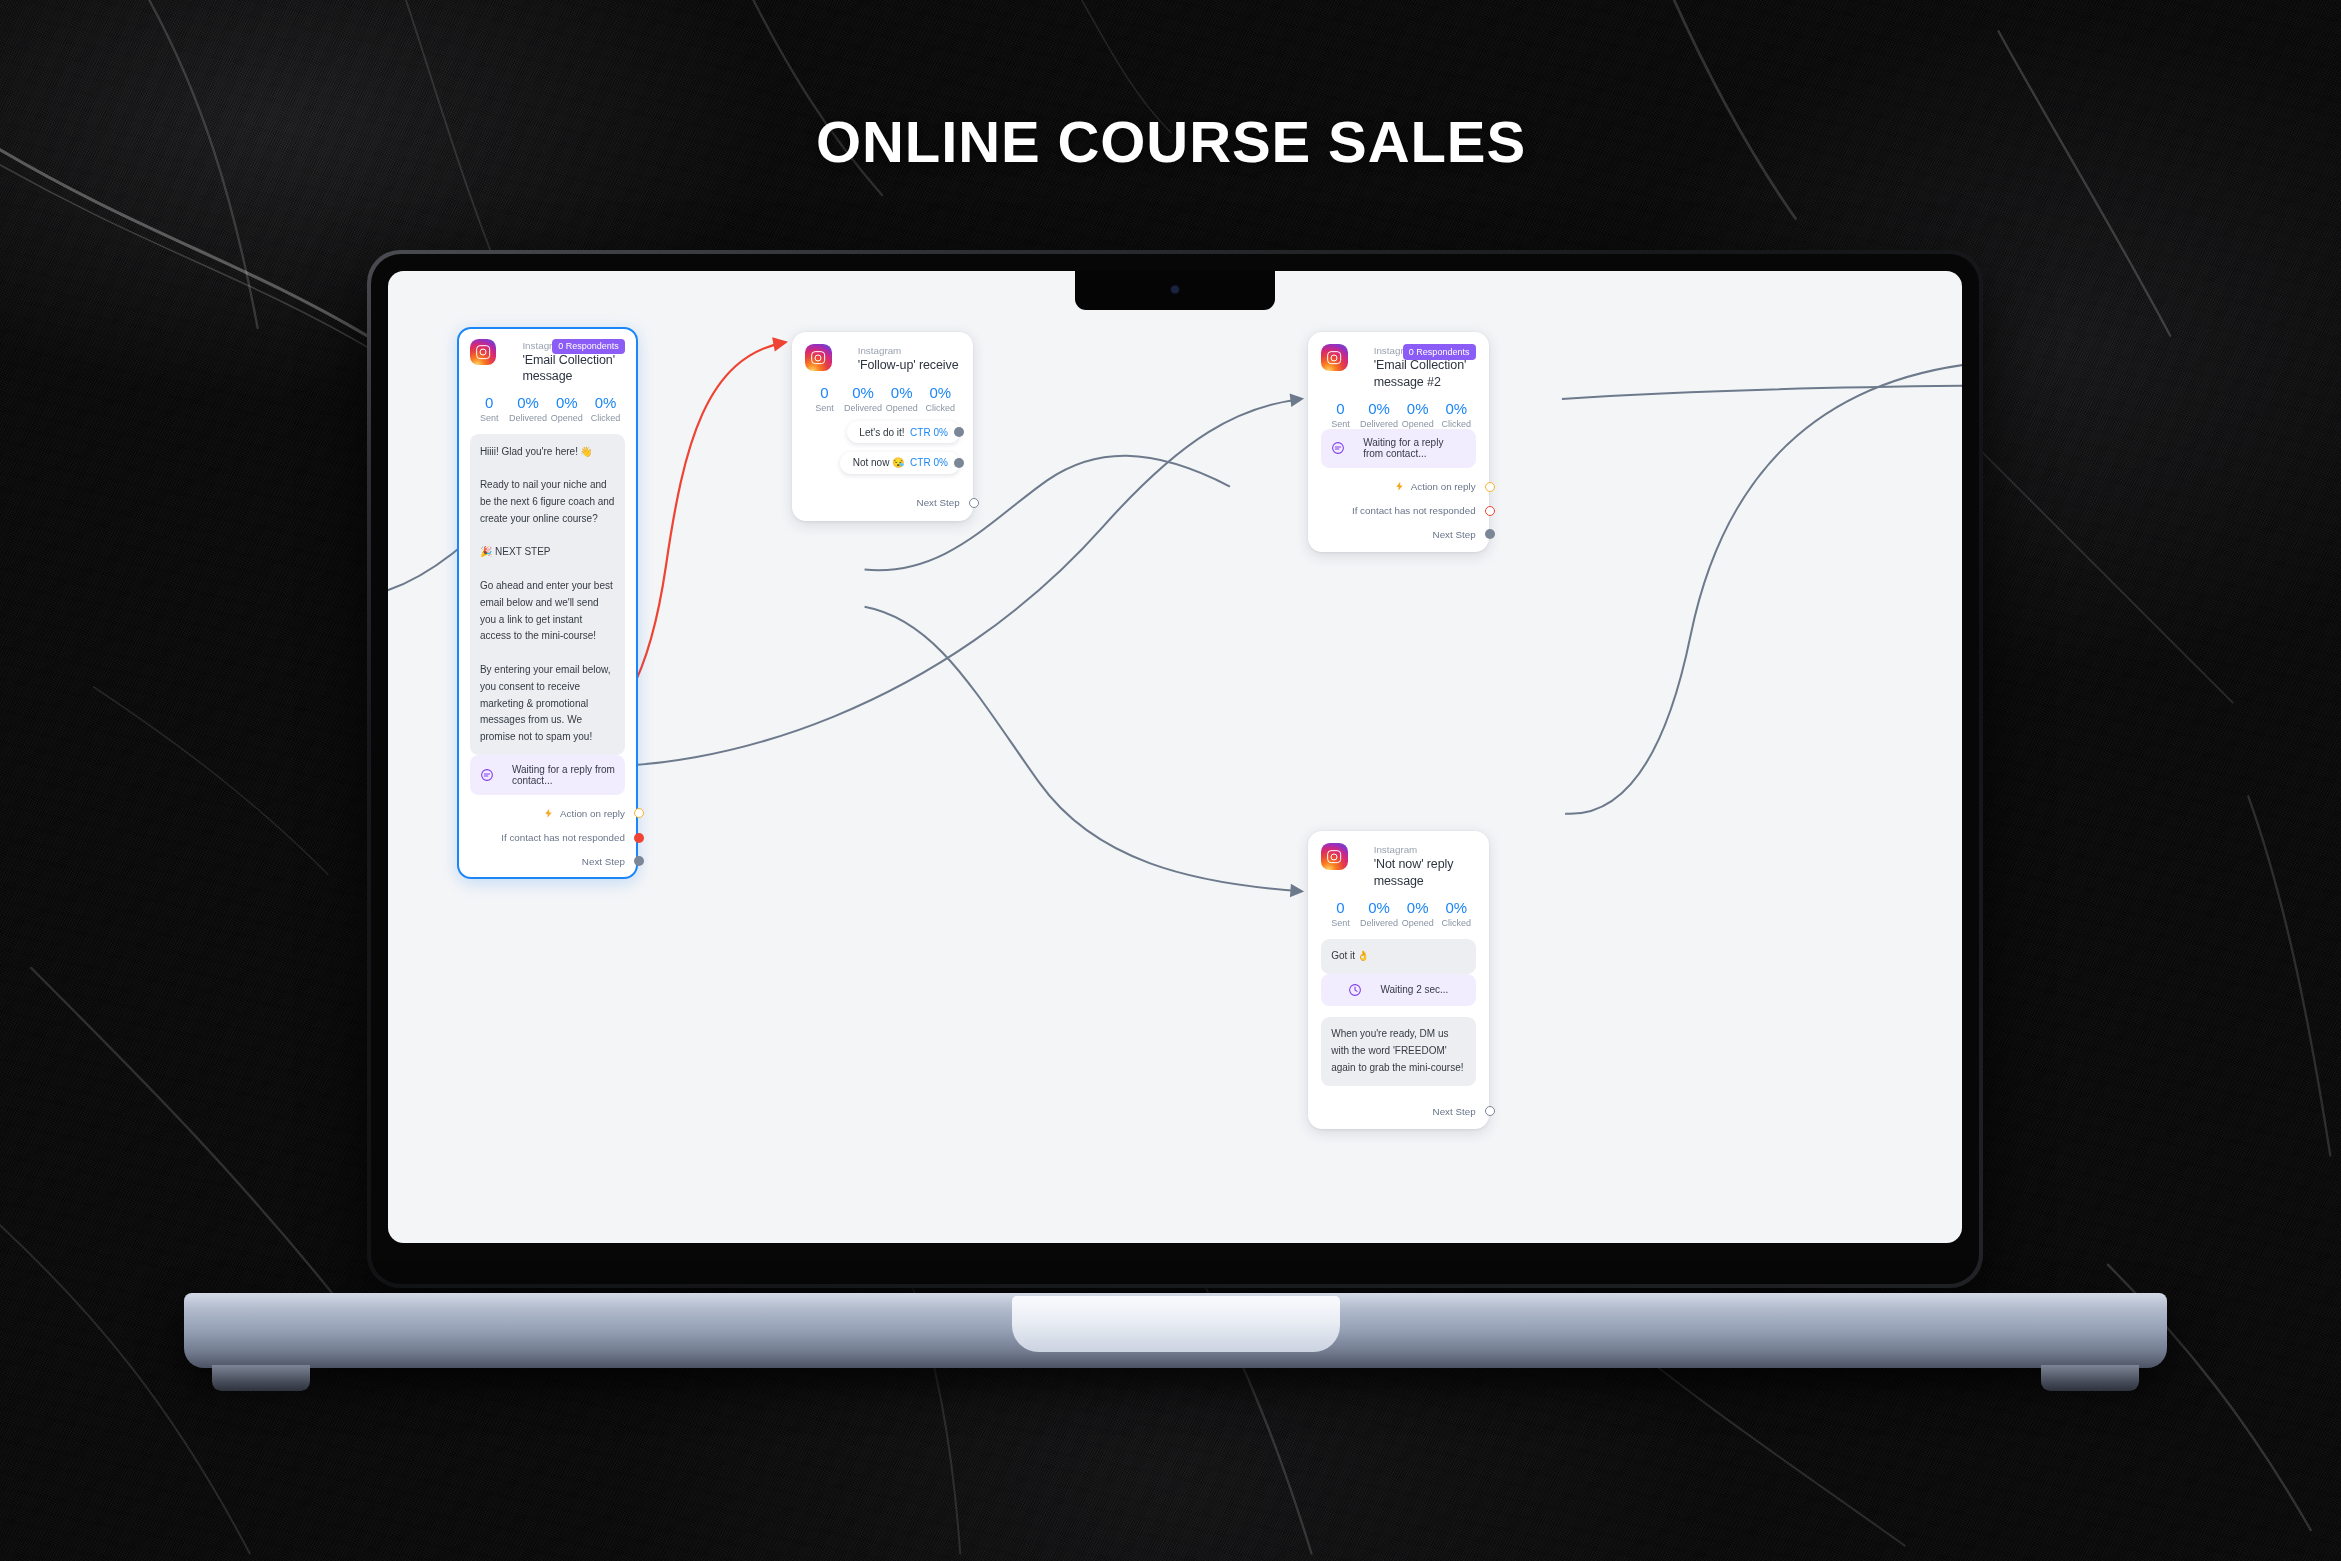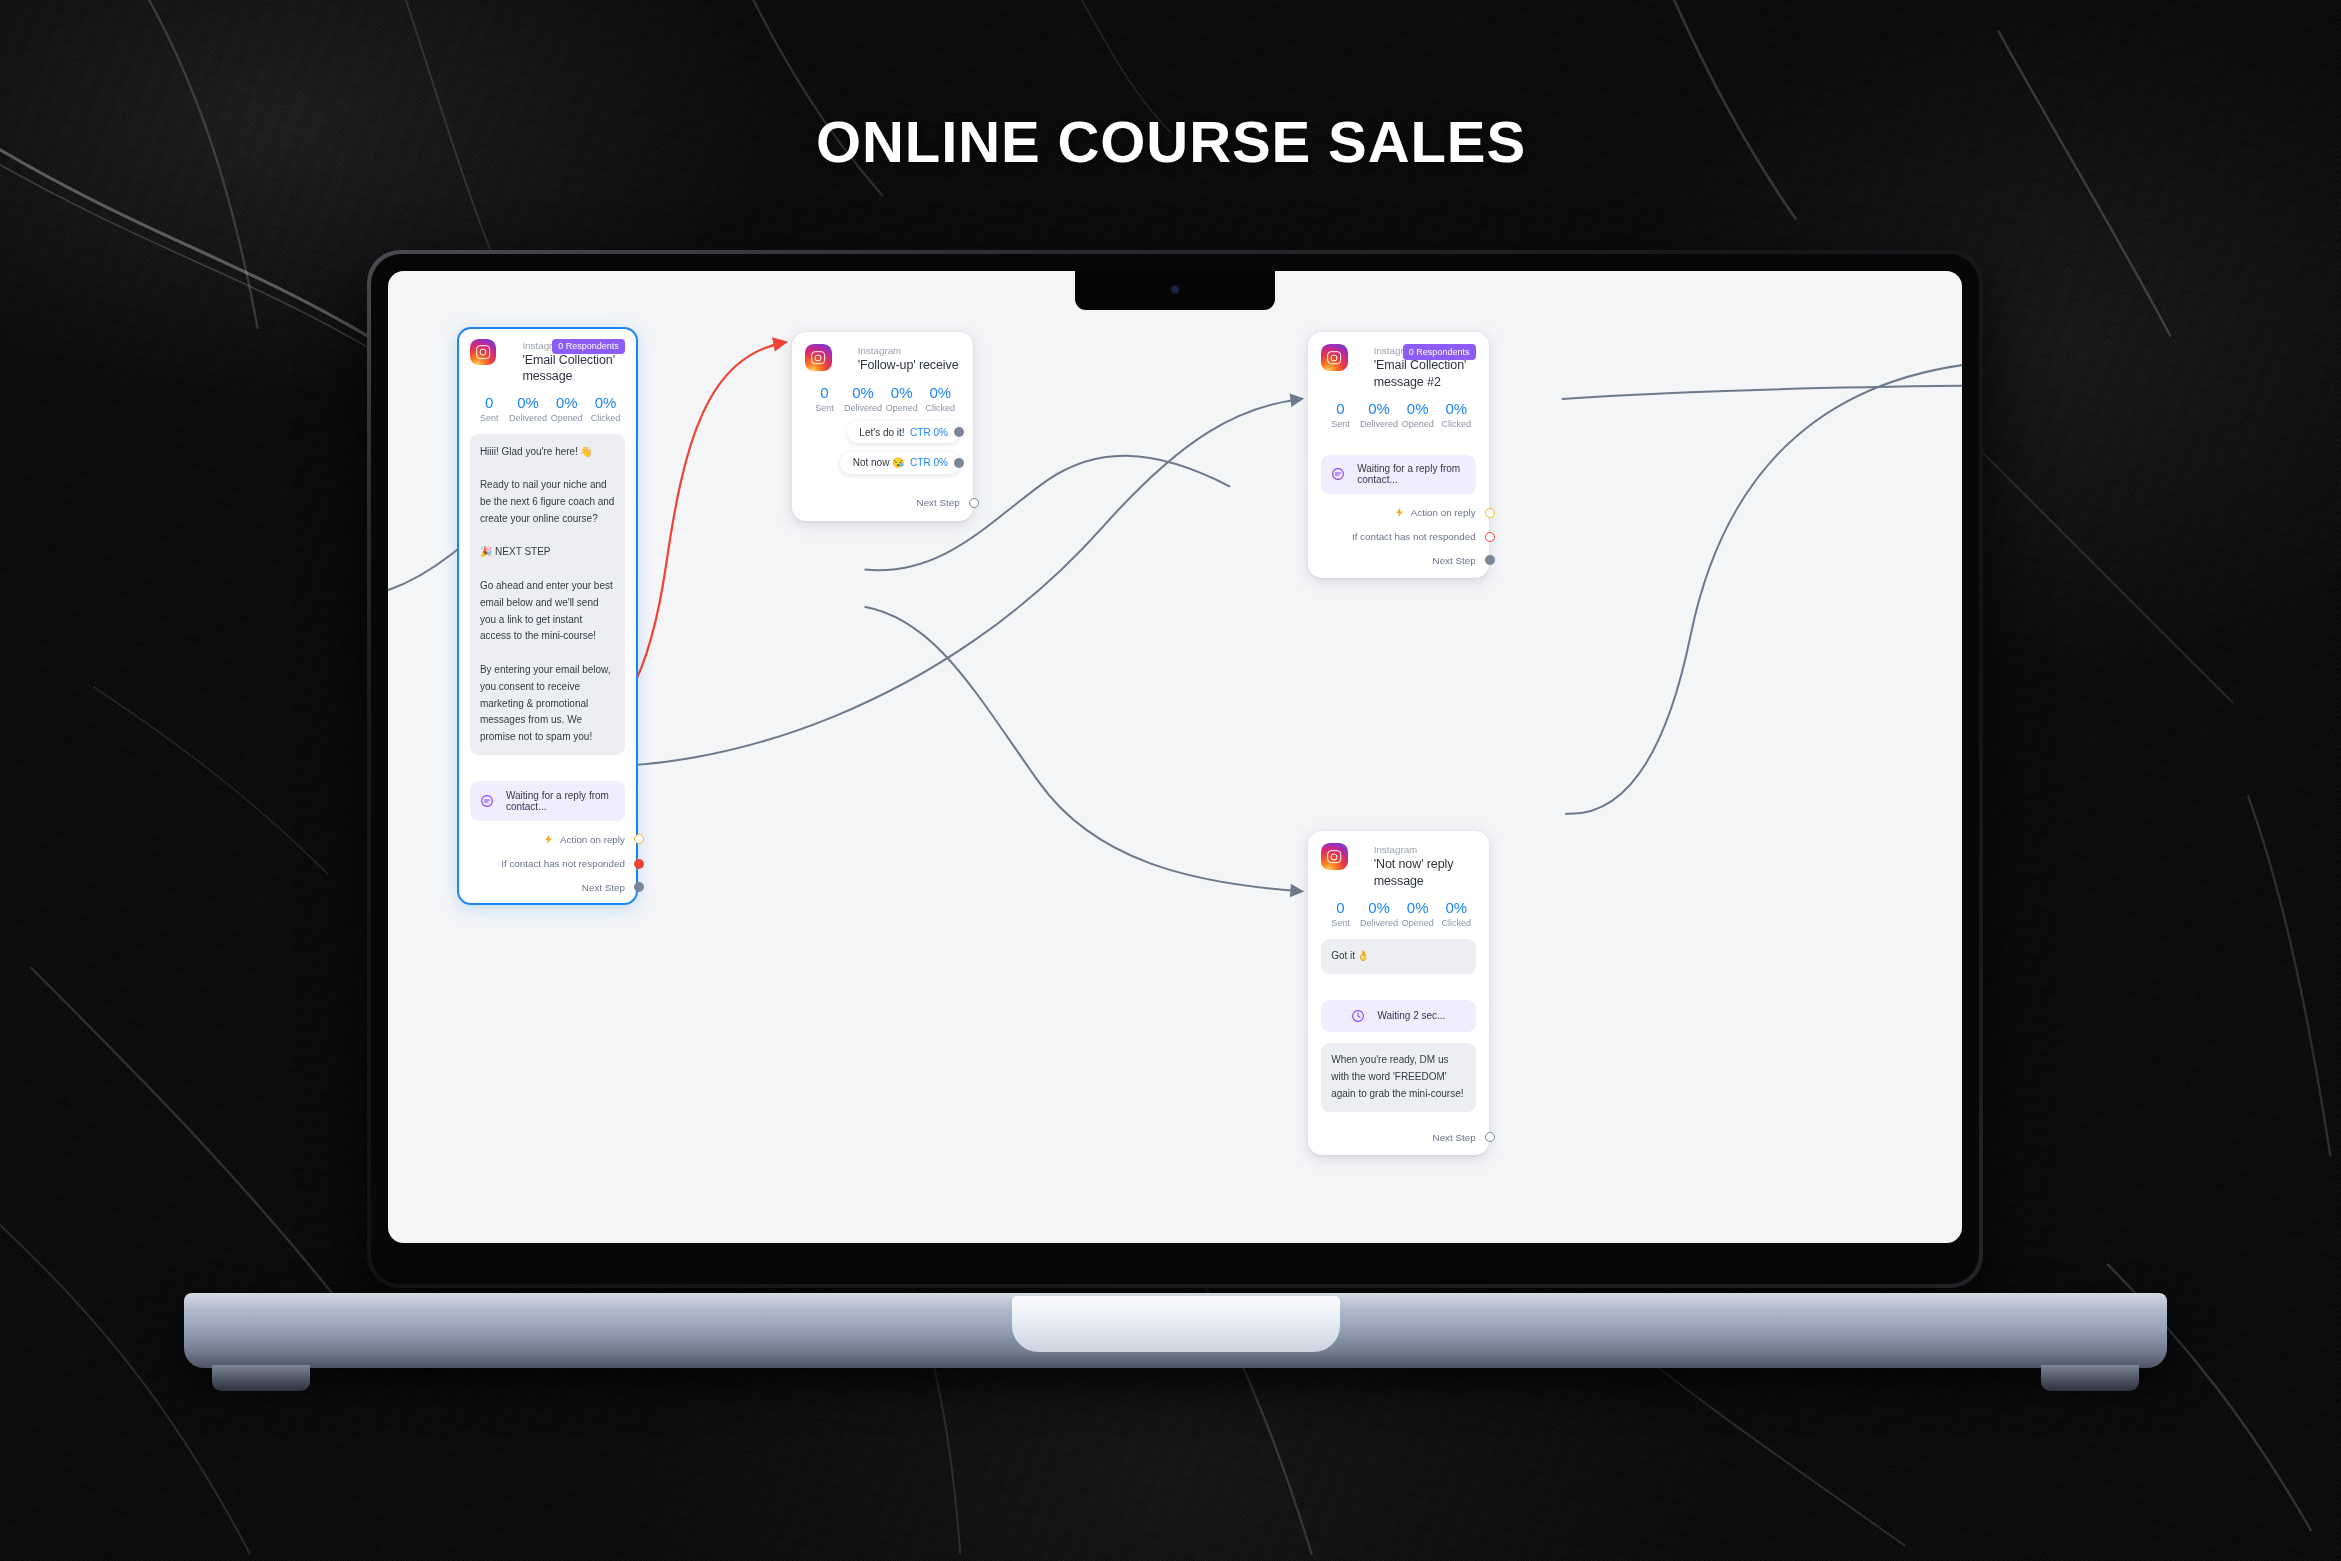--- a/index.html
+++ b/index.html
@@ -162,22 +162,22 @@
     background: #eceef1; border-radius: 8.6px;
     padding: 9.4px 10px;
     font-size: 10px; line-height: 1.68; color: #343a43;
     margin-top: 11px;
     white-space: pre-line;
   }
   .bubble.tight { line-height: 1.6; }
 
   .wait-pill {
     background: #f2ecff; border-radius: 8.6px;
-    margin-top: 26px; padding: 8.6px 10px;
-    display: flex; align-items: center; gap: 12px;
+    margin-top: 0; padding: 8.6px 10px;
+    display: flex; align-items: center; gap: 18px;
     font-size: 10px; color: #343a43;
   }
   .wait-pill.center { justify-content: center; }
   .chat-ico, .clock-ico { flex: 0 0 14px; width: 14px; height: 14px; }
 
   .out-row {
     display: flex; align-items: center; justify-content: flex-end;
     gap: 6.2px; margin-top: 12.5px;
     font-size: 9.8px; color: #69748a;
     position: relative;

